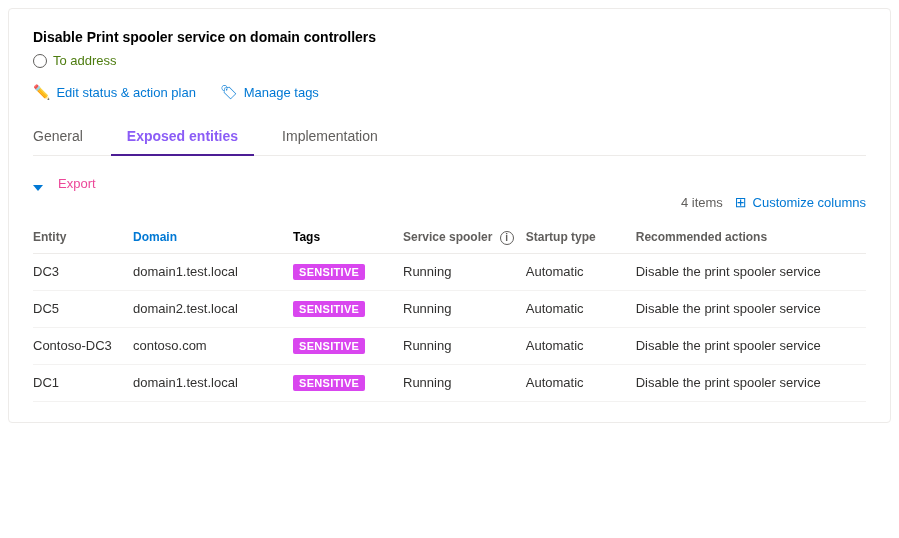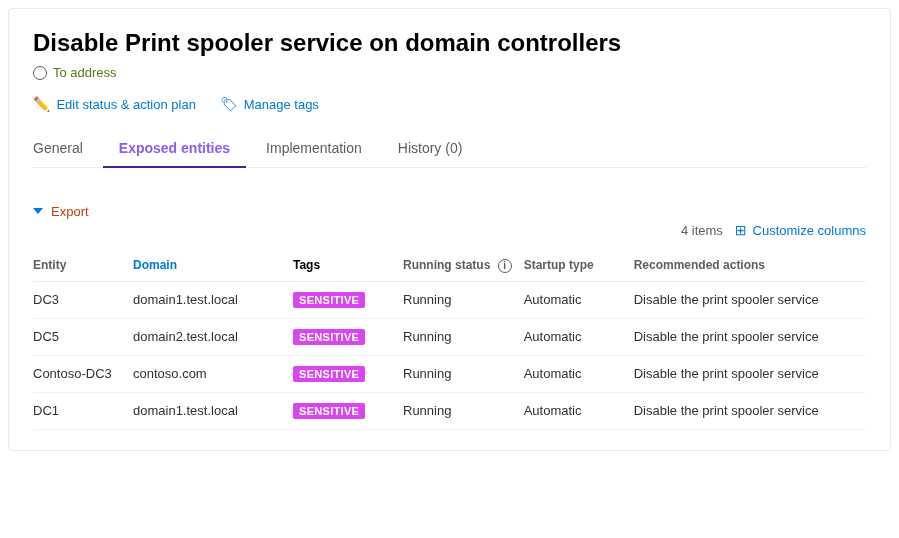--- a/index.html
+++ b/index.html
@@ -12,21 +12,21 @@
       min-height: 538px;
     }
     .container {
       padding: 20px 24px;
       border: 1px solid #edebe9;
       border-radius: 4px;
       margin: 8px;
       background: #fff;
     }
     .page-title {
-      font-size: 24px;
+      font-size: 14px;
       font-weight: 600;
       color: #000;
       margin-bottom: 8px;
     }
     .status-row {
       display: flex;
       align-items: center;
       gap: 6px;
       margin-bottom: 16px;
       color: #4d7c0f;
@@ -55,22 +55,21 @@
       font-size: 13px;
       text-decoration: none;
     }
     .pencil-icon, .tag-icon {
       font-size: 14px;
       color: #0078d4;
     }
     .tabs {
       display: flex;
       border-bottom: 1px solid #edebe9;
-      margin-bottom: 16px;
-      gap: 4px;
+      gap: 12px;
     }
     .tab {
       padding: 8px 16px 10px 16px;
       cursor: pointer;
       font-size: 14px;
       color: #605e5c;
       border-bottom: 2px solid transparent;
       margin-bottom: -1px;
       white-space: nowrap;
     }
@@ -81,23 +80,23 @@
       font-weight: 600;
     }
     .toolbar {
       display: flex;
       align-items: center;
       justify-content: space-between;
       margin-bottom: 12px;
     }
     .export-btn {
       display: flex;
-      align-items: center;
-      gap: 6px;
-      color: #c2410c;
+      align-items: flex-end;
+      gap: 13px;
+      color: #ec4899;
       cursor: pointer;
       font-size: 13px;
       background: none;
       border: none;
       padding: 4px 0;
     }
     .toolbar-right {
       display: flex;
       align-items: center;
       gap: 12px;
@@ -188,21 +187,20 @@
     <a class="action-link">
       <span class="tag-icon">🏷</span>
       <span>Manage tags</span>
     </a>
   </div>
 
   <div class="tabs">
     <div class="tab">General</div>
     <div class="tab active">Exposed entities</div>
     <div class="tab">Implementation</div>
-    <div class="tab">History (0)</div>
   </div>
 
   <div class="toolbar">
     <button class="export-btn">
       <span style="display:inline-block;width:0;height:0;border-left:5px solid transparent;border-right:5px solid transparent;border-top:6px solid #0078d4;vertical-align:middle;margin-right:2px;"></span>
       <span>Export</span>
     </button>
     <div class="toolbar-right">
       <span>4 items</span>
       <button class="customize-btn">
@@ -216,21 +214,21 @@
     <thead>
       <tr>
         <th class="col-entity">Entity</th>
         <th class="col-domain">
           <span class="sortable" style="color:#0078d4;cursor:pointer;">Domain</span>
         </th>
         <th class="col-tags">
           <span style="color:#000000;cursor:pointer;">Tags</span>
         </th>
         <th class="col-status">
-          <span>Running status</span>
+          <span>Service spooler</span>
           <span class="info-icon">i</span>
         </th>
         <th class="col-startup">Startup type</th>
         <th class="col-recommended">Recommended actions</th>
       </tr>
     </thead>
     <tbody id="table-body">
     <tr>
       <td class="col-entity entity-col">DC3</td>
       <td class="col-domain">domain1.test.local</td>

